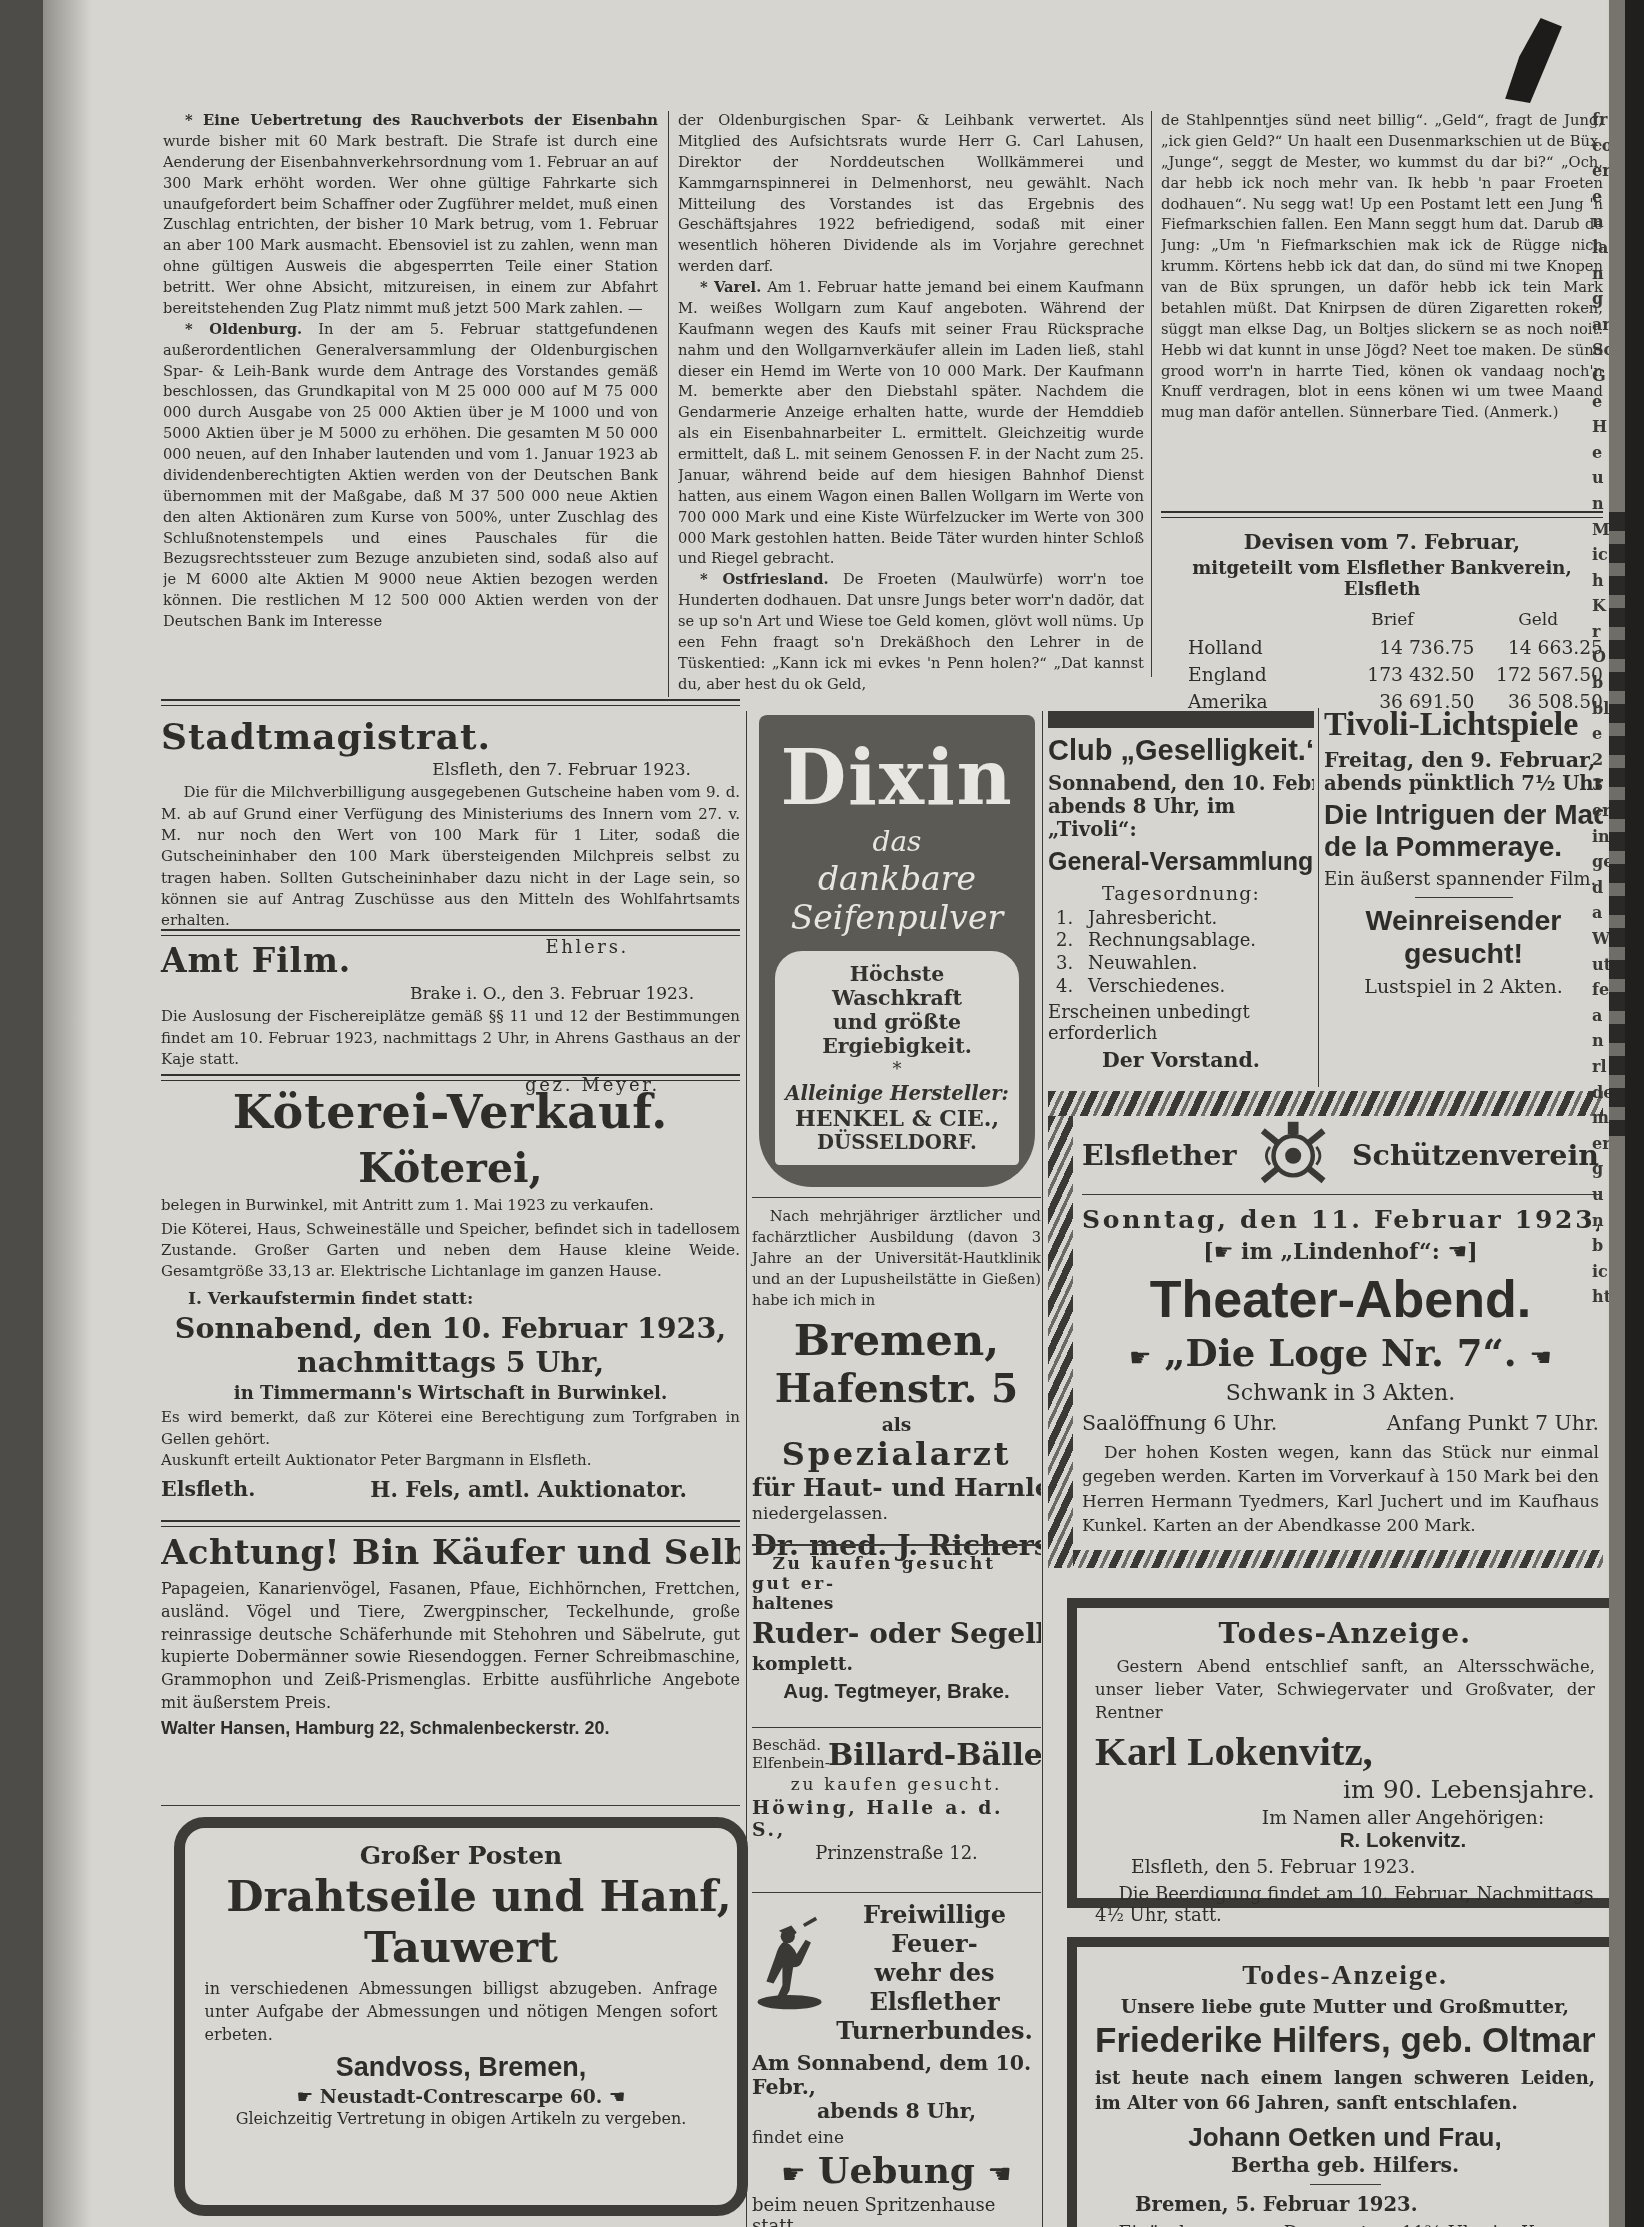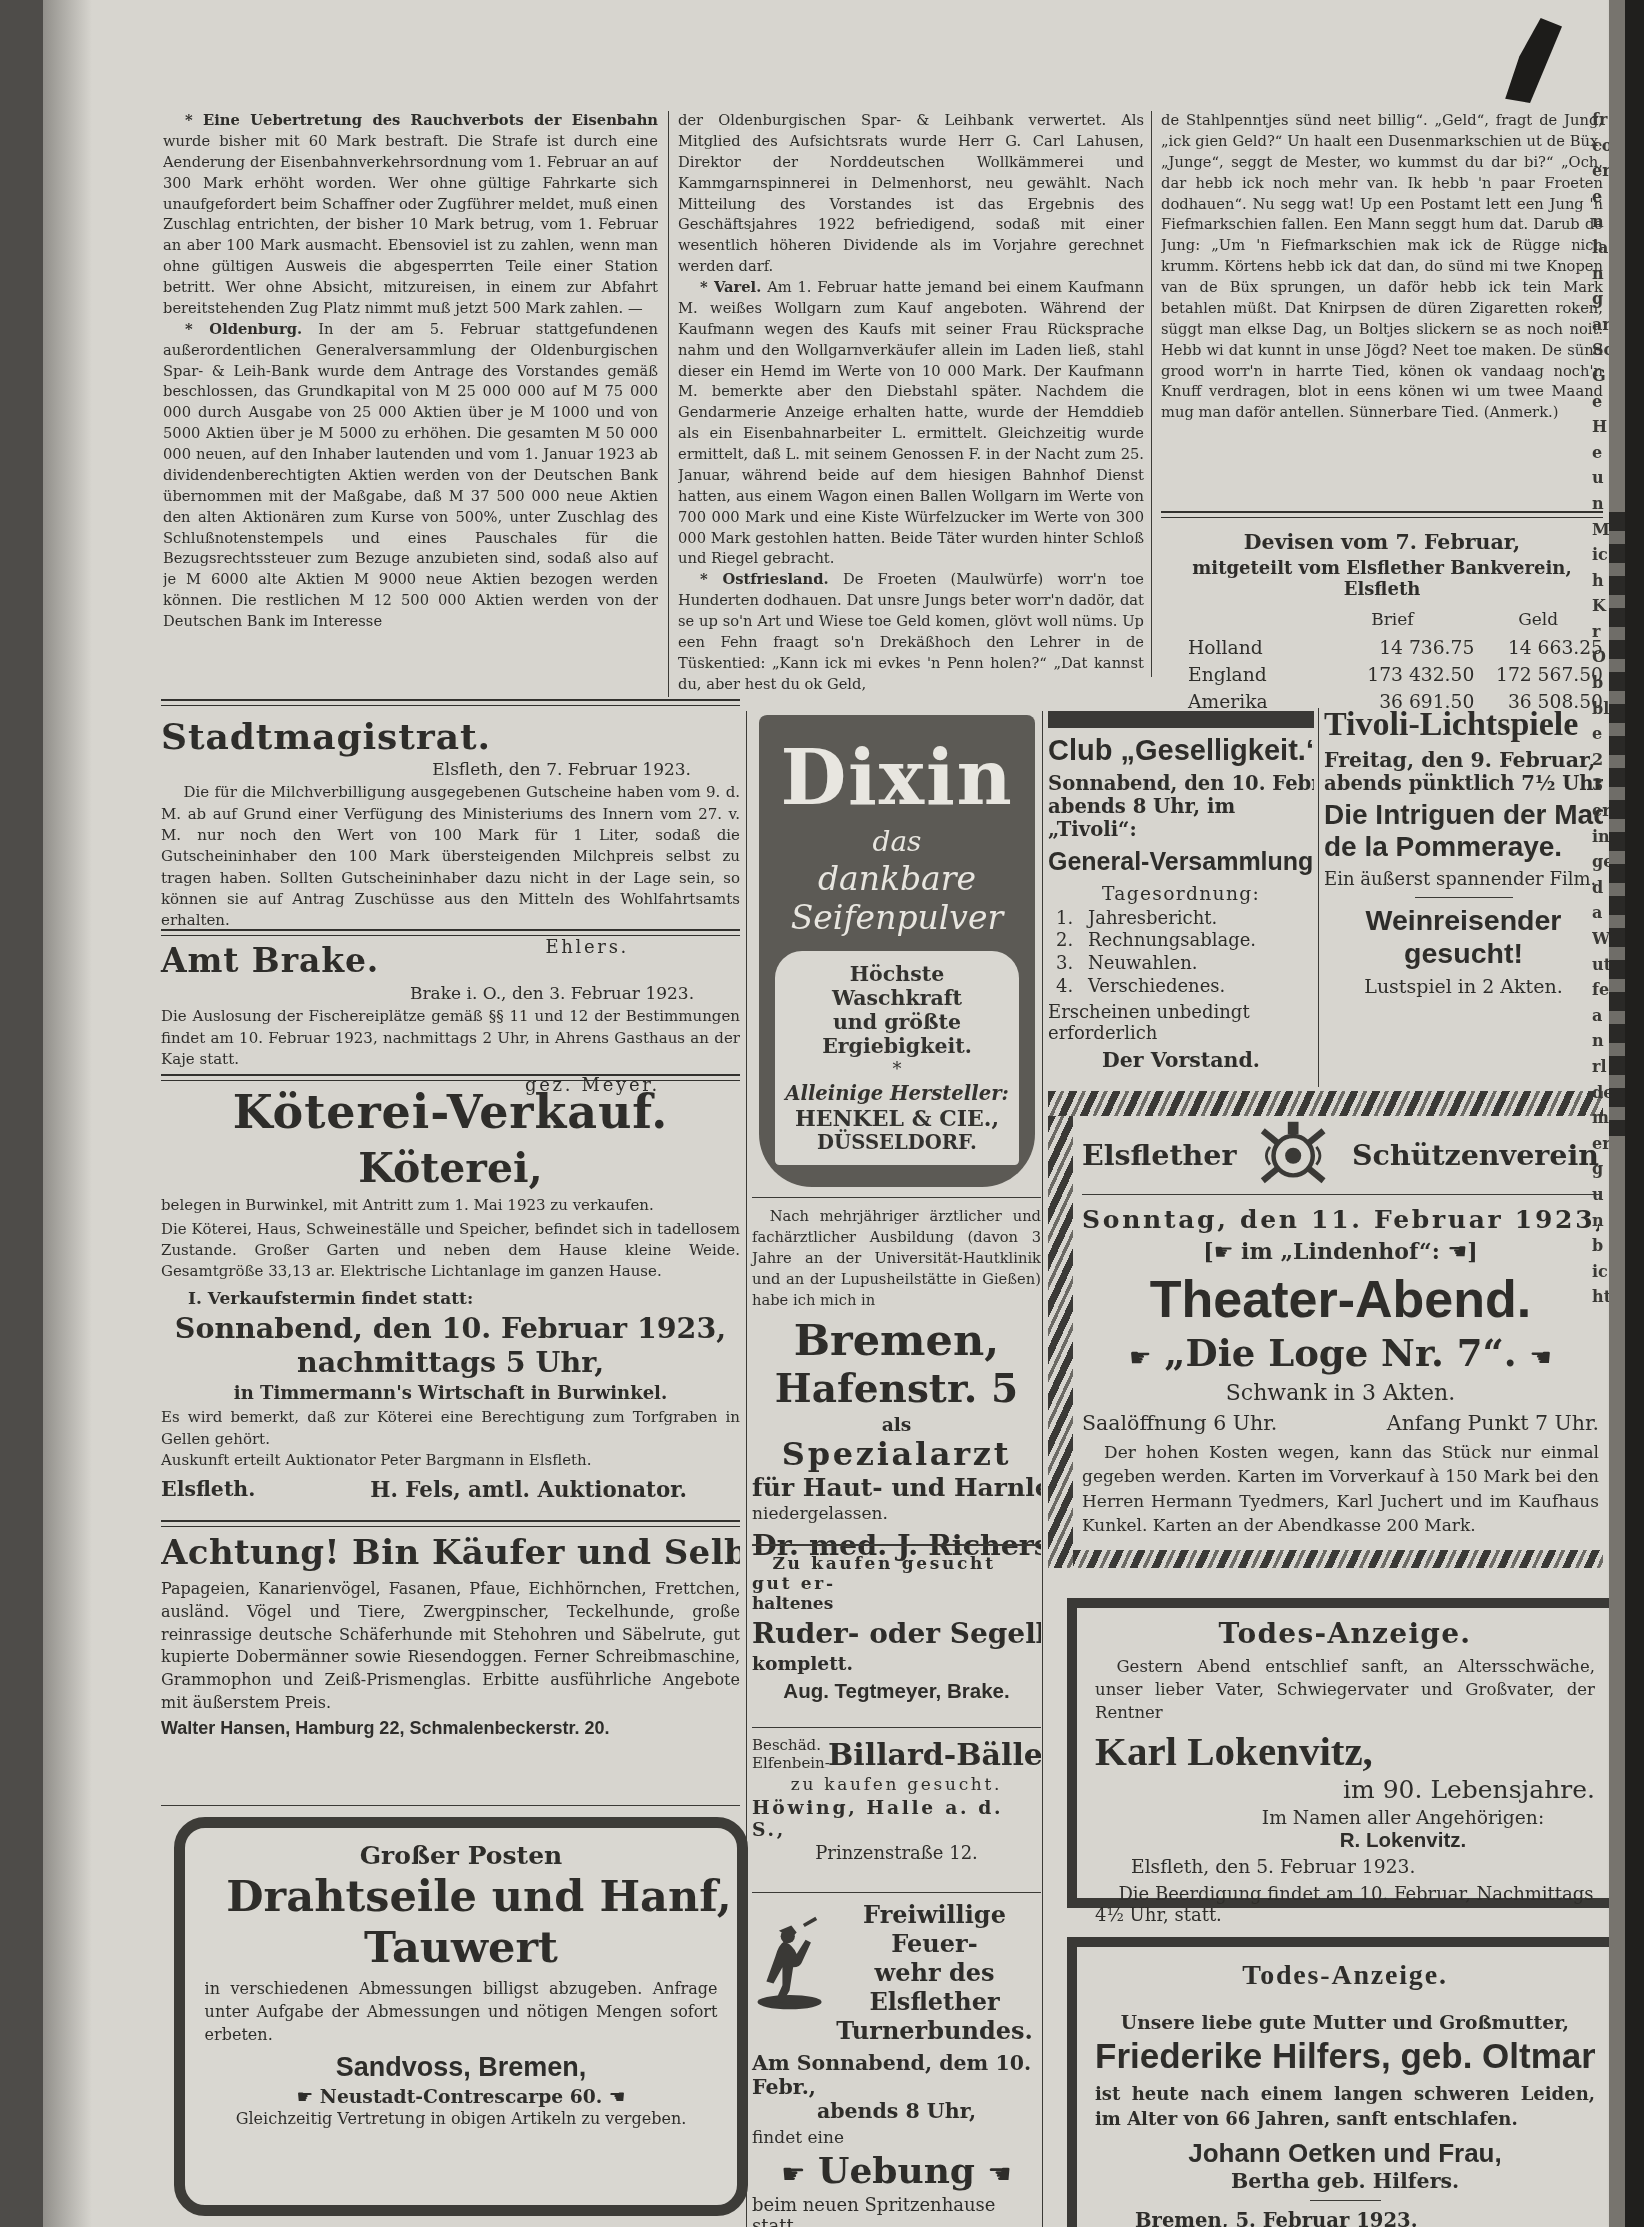--- a/index.html
+++ b/index.html
@@ -91,21 +91,21 @@
 
   <div class="abs" style="left:118px;top:715px;width:579px;">
     <div class="b" style="font-size:36px;letter-spacing:0.9px;">Stadtmagistrat.</div>
     <div class="rt" style="font-size:17px;padding-right:49px;margin-top:1.8px;">Elsfleth, den 7. Februar 1923.</div>
     <div class="news" style="font-size:15px;margin-top:3.6px;text-indent:1.5em;">Die für die Milchverbilligung ausgegebenen Gutscheine haben vom 9. d. M. ab auf Grund einer Verfügung des Ministeriums des Innern vom 27. v. M. nur noch den Wert von 100 Mark für 1 Liter, sodaß die Gutscheininhaber den 100 Mark übersteigenden Milchpreis selbst zu tragen haben. Sollten Gutscheininhaber dazu nicht in der Lage sein, so können sie auf Antrag Zuschüsse aus den Mitteln des Wohlfahrtsamts erhalten.</div>
     <div class="rt sp" style="font-size:18px;padding-right:111px;margin-top:4.5px;">Ehlers.</div>
   </div>
   <div class="abs dbl" style="left:118px;top:929px;width:579px;"></div>
 
   <div class="abs" style="left:118px;top:941px;width:579px;">
-    <div class="b" style="font-size:33px;letter-spacing:0.9px;">Amt Brake.</div>
+    <div class="b" style="font-size:33px;letter-spacing:0.9px;">Amt Film.</div>
     <div style="font-size:17px;padding-left:249px;margin-top:2.7px;">Brake i. O., den 3. Februar 1923.</div>
     <div class="news" style="font-size:15px;margin-top:3.6px;">Die Auslosung der Fischereiplätze gemäß §§ 11 und 12 der Bestimmungen findet am 10. Februar 1923, nachmittags 2 Uhr, in Ahrens Gasthaus an der Kaje statt.</div>
     <div class="rt sp" style="font-size:18px;padding-right:80px;margin-top:3.6px;">gez. Meyer.</div>
   </div>
   <div class="abs dbl" style="left:118px;top:1074px;width:579px;"></div>
 
   <div class="abs" style="left:118px;top:1085px;width:579px;">
     <div class="ctr b" style="font-size:46px;letter-spacing:0.9px;">Köterei-Verkauf.</div>
     <div class="ctr b" style="font-size:41px;margin-top:4.5px;">Köterei,</div>
     <div style="font-size:15px;margin-top:4.5px;">belegen in Burwinkel, mit Antritt zum 1. Mai 1923 zu verkaufen.</div>
@@ -310,21 +310,21 @@
       <div class="ctr b" style="font-size:20.5px;padding-left:116px;font-family:'Liberation Sans',sans-serif;">R. Lokenvitz.</div>
       <div style="font-size:18.7px;margin-top:3.6px;padding-left:36px;">Elsfleth, den 5. Februar 1923.</div>
       <div style="font-size:18px;margin-top:6.2px;text-indent:1.3em;">Die Beerdigung findet am 10. Februar, Nachmittags</div>
       <div style="font-size:18px;">4½ Uhr, statt.</div>
     </div>
   </div>
 
   <div class="abs boxT" style="left:1024px;top:1937px;width:536px;height:374px;">
     <div style="padding:11.6px 18px;">
       <div class="ctr b" style="font-size:28px;letter-spacing:1.8px;font-family:'Liberation Serif',serif;">Todes-Anzeige.</div>
-      <div class="ctr b" style="font-size:18.7px;margin-top:20px;">Unsere liebe gute Mutter und Großmutter,</div>
+      <div class="ctr b" style="font-size:18.7px;margin-top:4px;">Unsere liebe gute Mutter und Großmutter,</div>
       <div class="b clip" style="font-size:35px;margin-top:3.6px;white-space:nowrap;font-family:'Liberation Sans',sans-serif;">Friederike Hilfers, geb. Oltmanns,</div>
       <div class="news b" style="font-size:18px;margin-top:4.5px;text-indent:0;">ist heute nach einem langen schweren Leiden, im Alter von 66 Jahren, sanft entschlafen.</div>
       <div class="ctr b" style="font-size:26px;margin-top:6.2px;font-family:'Liberation Sans',sans-serif;">Johann Oetken und Frau,</div>
       <div class="ctr b" style="font-size:20.5px;">Bertha geb. Hilfers.</div>
       <div style="width:71px;height:1.3px;background:#3b3a36;margin:7.1px auto 0 auto;"></div>
       <div class="b" style="font-size:19.6px;margin-top:8px;padding-left:40px;">Bremen, 5. Februar 1923.</div>
       <div style="font-size:18px;margin-top:5.3px;text-indent:1.3em;">Einäscherung am Donnerstag, 11¾ Uhr, im Krema-</div>
 
     </div>
   </div>

